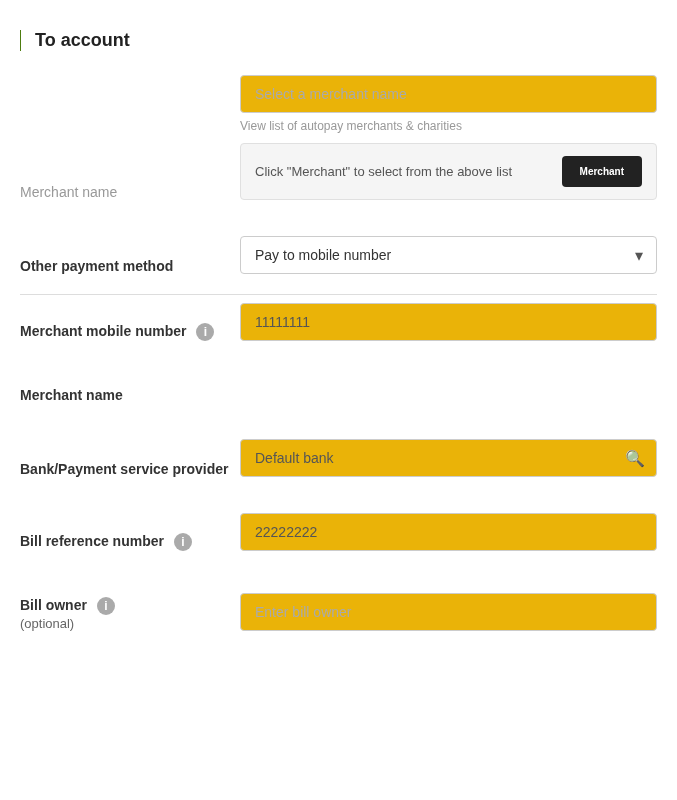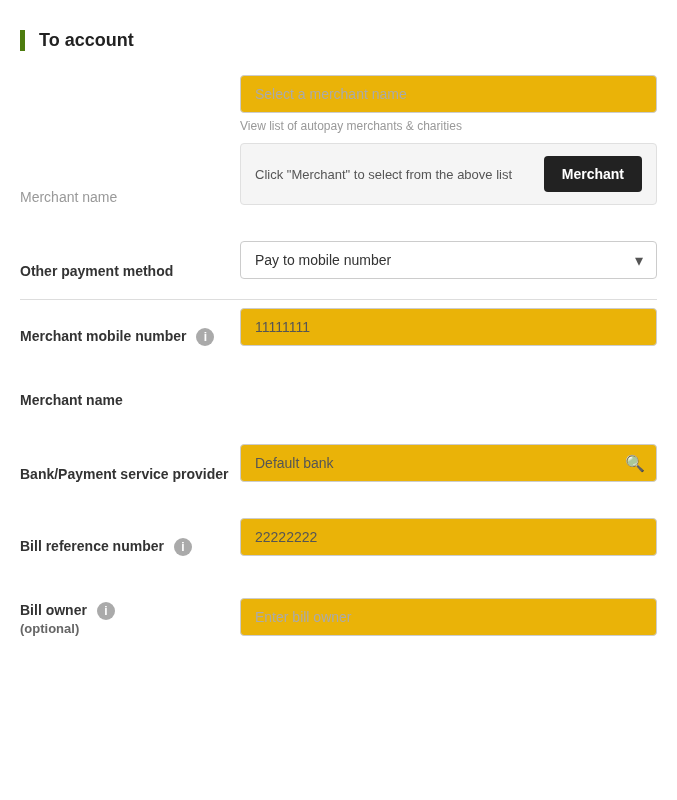--- a/index.html
+++ b/index.html
@@ -20,21 +20,21 @@
       width: 677px;
       background: #fff;
       padding: 10px 20px;
     }
 
     .section-header {
       display: flex;
       align-items: center;
       margin-bottom: 24px;
       padding-left: 6px;
-      border-left: 5px solid #4d7c0f;
+      border-left: 1px solid #4d7c0f;
     }
 
     .section-title {
       font-size: 18px;
       font-weight: bold;
       color: #222;
       margin-left: 8px;
     }
 
     .form-row {
@@ -111,21 +111,21 @@
       flex: 1;
       margin-right: 12px;
     }
 
     .merchant-button {
       background: #222;
       color: #fff;
       border: none;
       padding: 10px 18px;
       border-radius: 4px;
-      font-size: 14px;
+      font-size: 10px;
       font-weight: bold;
       cursor: pointer;
       white-space: nowrap;
     }
 
     .dropdown-wrapper {
       position: relative;
       width: 100%;
     }
 
@@ -254,20 +254,20 @@
     <div class="input-col">
       <input type="text" class="input-field" value="22222222" style="">
     </div>
   </div>
 
   <div class="form-row">
     <div class="label-col">
       <span>Bill owner</span>
       <span class="info-icon">i</span>
       <br>
-      <span style="font-weight:bold;color:#666;font-size:13px;">(optional)</span>
+      <span style="font-weight:normal;color:#666;font-size:13px;">(optional)</span>
     </div>
     <div class="input-col">
       <input type="text" class="input-field" placeholder="Enter bill owner" style="">
     </div>
   </div>
 
 </div>
 
 </body></html>

